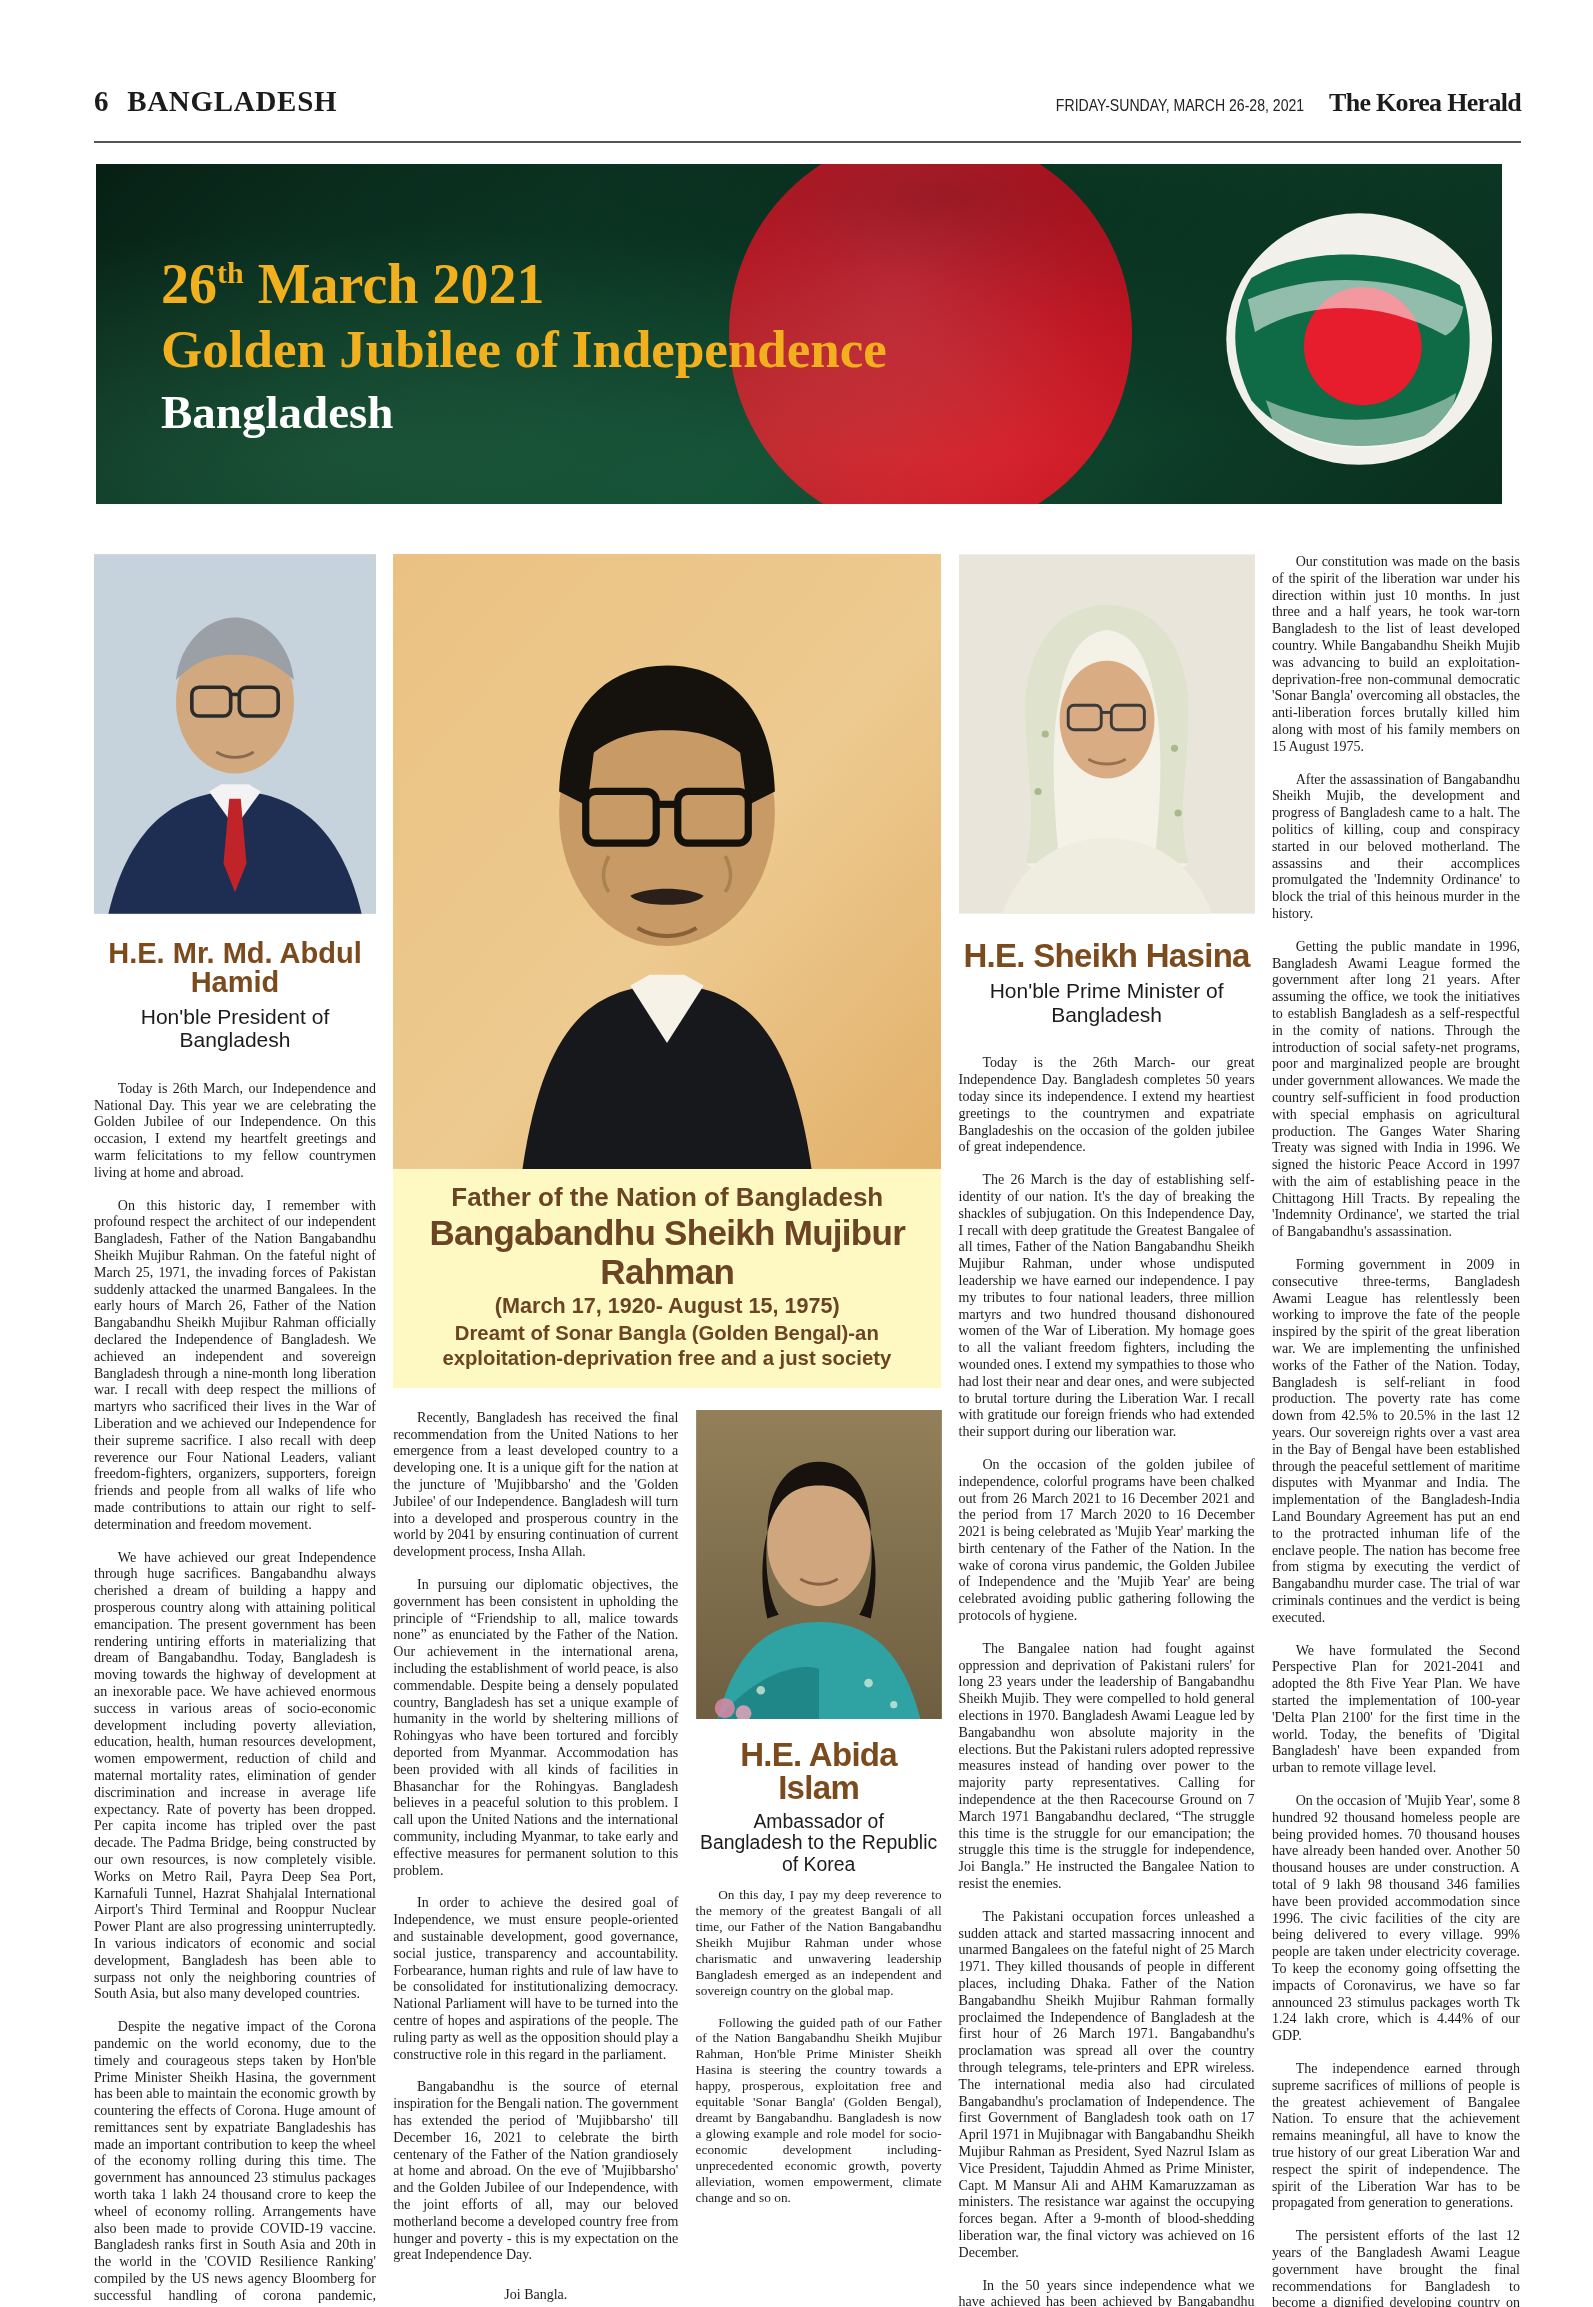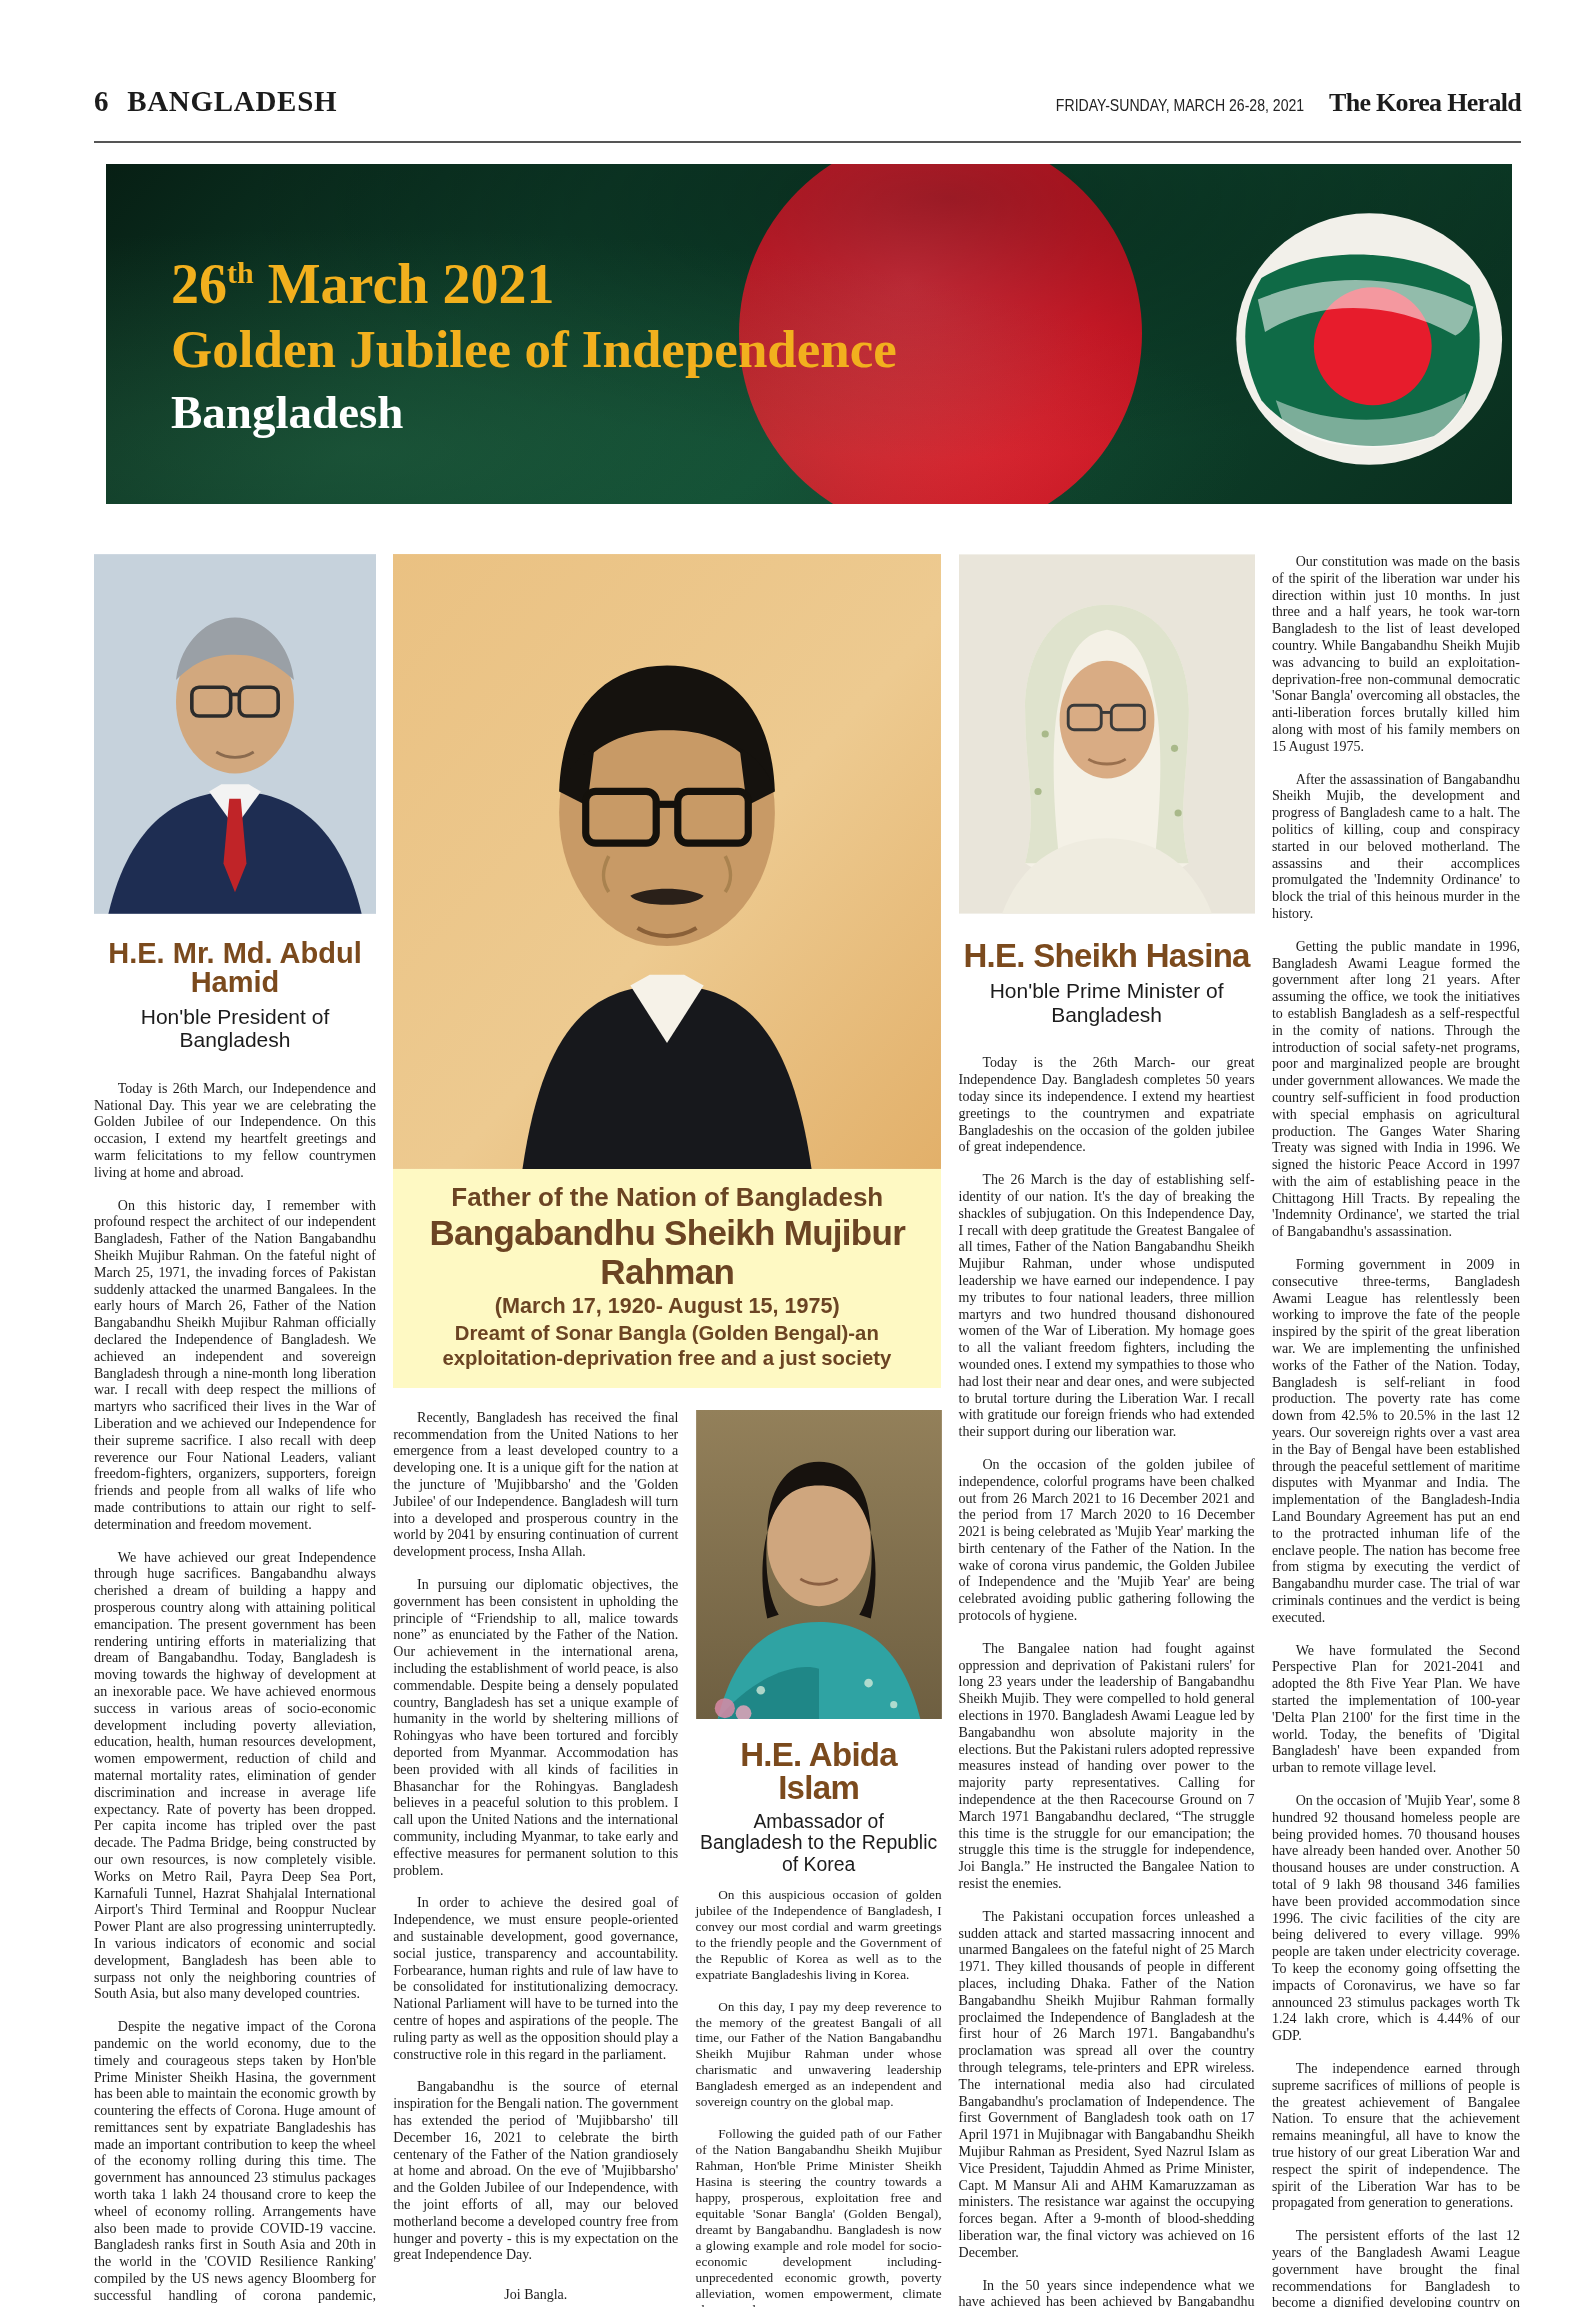--- a/index.html
+++ b/index.html
@@ -8,21 +8,21 @@
   
   .hdr{position:absolute;left:94px;right:72px;top:85px;display:flex;justify-content:space-between;align-items:flex-end;}
   .hdr-left{display:flex;align-items:baseline;gap:18.7px;}
   .hdr-page{font-size:29px;font-weight:bold;}
   .hdr-section{font-size:29px;font-weight:bold;letter-spacing:0.7px;}
   .hdr-right{display:flex;align-items:baseline;gap:25px;}
   .hdr-date{font-family:"Liberation Sans",sans-serif;font-size:16px;transform:scaleX(.88);transform-origin:right;color:#222;}
   .hdr-masthead{font-size:26px;font-weight:bold;font-family:"Liberation Serif",serif;letter-spacing:-0.7px;}
   .hdr-rule{position:absolute;left:94px;right:72px;top:141px;height:2.2px;background:#555;}
   
-  .banner{position:absolute;left:106px;top:164px;width:1406px;height:340px;overflow:hidden;
+  .banner{position:absolute;left:96px;top:164px;width:1406px;height:340px;overflow:hidden;
           background:linear-gradient(135deg,#071f14 0%,#0d3d29 30%,#0e4a31 55%,#0a2e1e 100%);}
   .banner-circle{position:absolute;left:633px;top:-32px;width:403px;height:403px;border-radius:50%;
           background:radial-gradient(circle at 42% 38%,#f23545 0%,#e71c2c 55%,#c8101f 100%);}
   .banner-glow{position:absolute;left:0;top:0;right:0;bottom:0;
           background:radial-gradient(ellipse at 18% 85%,rgba(50,120,80,.35),transparent 55%),
                      radial-gradient(ellipse at 60% 10%,rgba(0,0,0,.35),transparent 60%);}
   .banner-text{position:absolute;left:65px;top:92px;z-index:3;}
   .bt1{font-size:56px;font-weight:bold;color:#f2b01e;line-height:1.0;}
   .bt1 .sup{font-size:30px;vertical-align:20px;}
   .bt2{font-size:53px;font-weight:bold;color:#f2b01e;line-height:1.05;margin-top:10px;}
@@ -183,21 +183,20 @@
             <path d="M145,235 C160,245 182,245 197,235" fill="none" stroke="#8a5f42" stroke-width="4"></path>
             <circle cx="40" cy="415" r="14" fill="#d88aa6" opacity=".85"></circle>
               <circle cx="66" cy="422" r="11" fill="#e3a4ba" opacity=".85"></circle>
           </svg>
           <div class="sec-name amb-name">H.E. Abida Islam</div>
           <div class="sec-sub amb-sub">
             <div>Ambassador of</div>
             <div>Bangladesh to the Republic of Korea</div>
           </div>
           <div class="body-text amb-text">
-              <p>On this auspicious occasion of golden jubilee of the Independence of Bangladesh, I convey our most cordial and warm greetings to the friendly people and the Government of the Republic of Korea as well as to the expatriate Bangladeshis living in Korea.</p>
               <p>On this day, I pay my deep reverence to the memory of the greatest Bangali of all time, our Father of the Nation Bangabandhu Sheikh Mujibur Rahman under whose charismatic and unwavering leadership Bangladesh emerged as an independent and sovereign country on the global map.</p>
               <p>Following the guided path of our Father of the Nation Bangabandhu Sheikh Mujibur Rahman, Hon'ble Prime Minister Sheikh Hasina is steering the country towards a happy, prosperous, exploitation free and equitable 'Sonar Bangla' (Golden Bengal), dreamt by Bangabandhu. Bangladesh is now a glowing example and role model for socio-economic development including-unprecedented economic growth, poverty alleviation, women empowerment, climate change and so on.</p>
             </div>
         </div>
       </div>
     </div>
 
     <div class="col">
       <svg class="photo" width="296" height="360" viewBox="0 0 412 500">
         <rect width="412" height="500" fill="#e9e5da"></rect>

